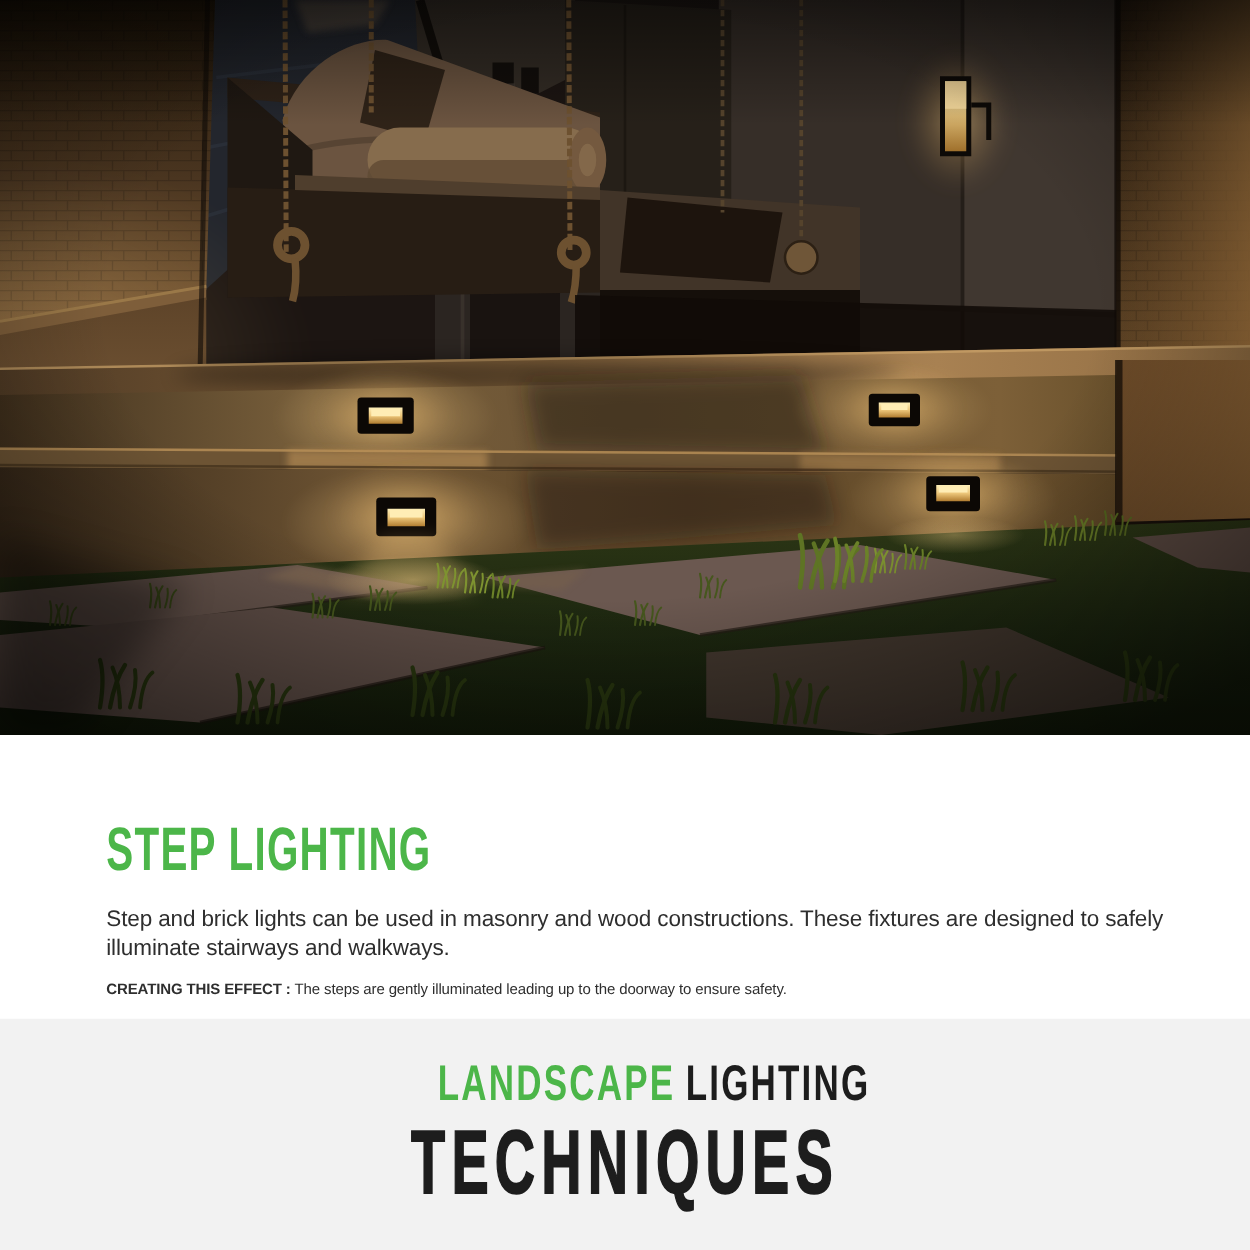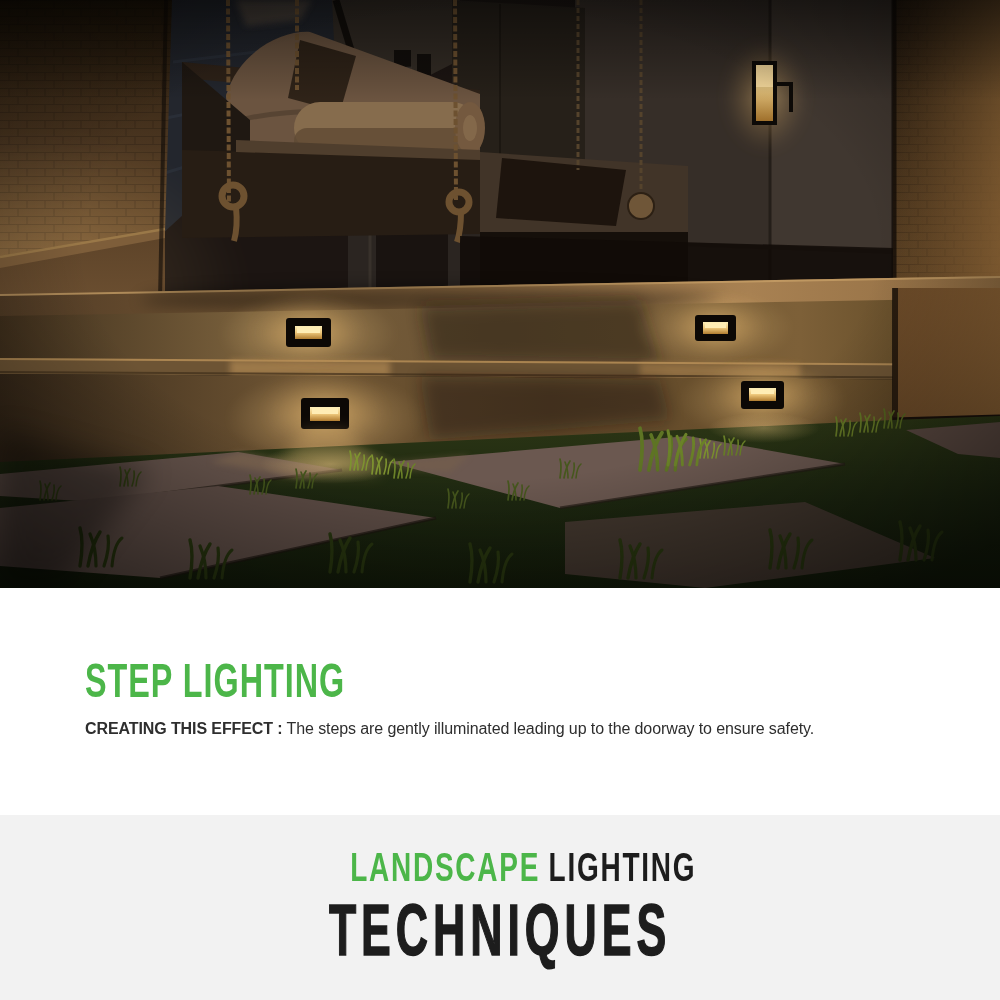--- a/index.html
+++ b/index.html
@@ -15,21 +15,21 @@
   .title{
     margin:0;font-size:49px;line-height:1;font-weight:bold;white-space:nowrap;
     color:var(--accent-green,#4cb649);
     transform:scaleX(.66);transform-origin:0 50%;letter-spacing:1.5px;
   }
   .desc{
     margin:19px 0 0 0;font-size:18px;line-height:1.28;letter-spacing:-.1px;
     color:var(--body-text,#2e2e2e);
   }
   .effect{
-    margin:14px 0 0 0;font-size:16px;line-height:1.28;letter-spacing:-.1px;
+    margin:14px 0 0 0;font-size:12px;line-height:1.28;letter-spacing:-.1px;
     color:var(--body-text,#2e2e2e);white-space:nowrap;
   }
   .effect strong{font-weight:bold;}
   .footer{
     position:absolute;left:0;top:815px;width:1000px;height:185px;
     background:var(--footer-background,#f2f2f2);text-align:center;
   }
   .footer-line1{margin-top:32px;line-height:1;white-space:nowrap;padding-left:46px;}
   .fl1-inner{
     display:inline-block;transform:scaleX(.70);transform-origin:50% 50%;
@@ -315,20 +315,21 @@
       <g>
         <rect width="1000" height="100" fill="url(#lgTopShade)"></rect>
         <rect width="1000" height="588" fill="url(#rgVig)"></rect>
         <polygon points="0,430 150,470 60,588 0,588" fill="#000000" opacity=".35" filter="url(#b14)"></polygon>
       </g>
     </svg>
   </div>
 
   <section class="step-section">
     <h1 class="title">STEP LIGHTING</h1>
+    <p class="desc">Step and brick lights can be used in masonry and wood constructions. These fixtures are designed to safely illuminate stairways and walkways.</p>
     <p class="effect">
       <strong>CREATING THIS EFFECT :</strong>
       <span>The steps are gently illuminated leading up to the doorway to ensure safety.</span>
     </p>
   </section>
 
   <footer class="footer">
     <div class="footer-line1">
       <span class="fl1-inner">
         <span class="green">LANDSCAPE</span><span class="dark">LIGHTING</span>

